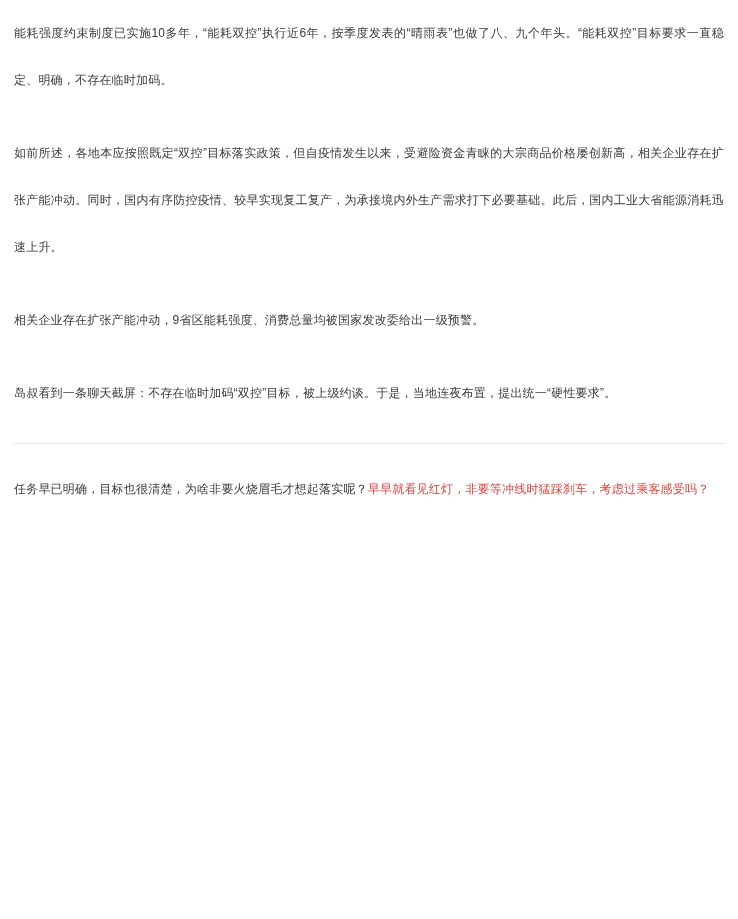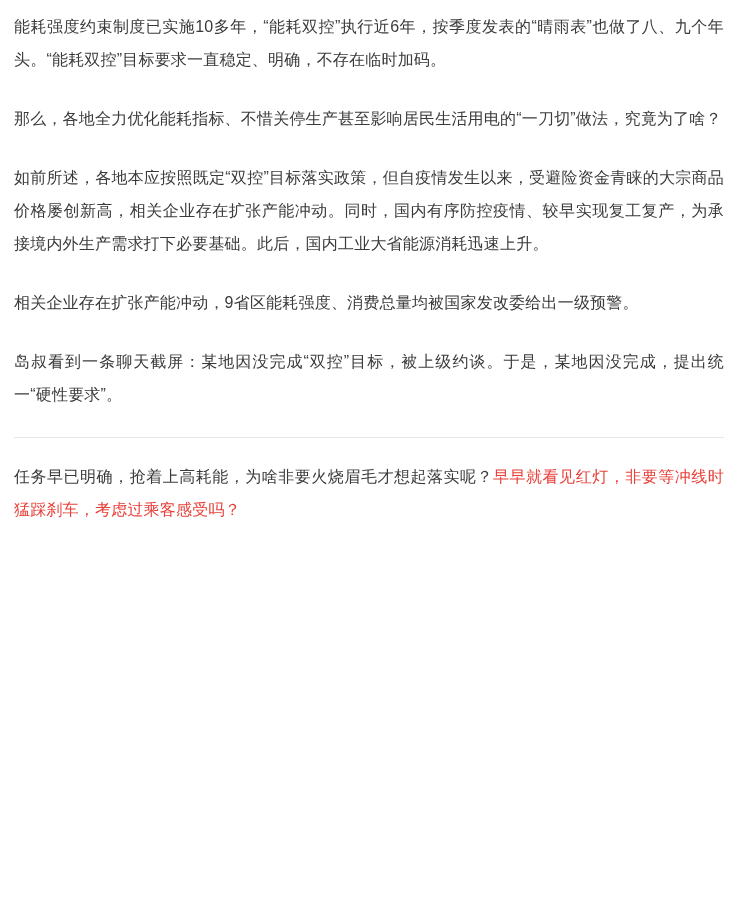--- a/index.html
+++ b/index.html
@@ -11,22 +11,22 @@
     width: 738px;
     min-height: 919px;
     font-family: "Liberation Sans", "DejaVu Sans", sans-serif;
   }
   .article {
     box-sizing: border-box;
     width: 738px;
     padding: 10px 14px 0 14px;
   }
   .para {
-    font-size: 16px;
-    line-height: 33px;
+    font-size: 12px;
+    line-height: 47px;
     color: #3a3a3a;
     letter-spacing: 0.2px;
     margin: 0 0 26px 0;
     text-align: justify;
     word-break: break-all;
   }
   .hl-red {
     color: #e8403a;
   }
   .bold {
@@ -41,38 +41,35 @@
 </style>
 </head>
 <body>
 
 <div class="article">
 
   <p class="para">
     <span>能耗强度约束制度已实施10多年，“能耗双控”执行近6年，按季度发表的“晴雨表”也做了八、九个年头。“能耗双控”目标要求一直稳定、明确，不存在临时加码。</span>
   </p>
 
-  <p class="para">
-    <span>那么，各地全力优化能耗指标、不惜关停生产甚至影响居民生活用电的“一刀切”做法，究竟为了啥？</span>
-  </p>
 
 
   <p class="para">
     <span>如前所述，各地本应按照既定“双控”目标落实政策，但自疫情发生以来，受避险资金青睐的大宗商品价格屡创新高，相关企业存在扩张产能冲动。同时，国内有序防控疫情、较早实现复工复产，为承接境内外生产需求打下必要基础。此后，国内工业大省能源消耗迅速上升。</span>
   </p>
 
 
   <p class="para">
     <span>相关企业存在扩张产能冲动，9省区能耗强度、消费总量均被国家发改委给出一级预警。</span>
   </p>
 
 
   <p class="para">
-    <span>岛叔看到一条聊天截屏：某地因没完成“双控”目标，被上级约谈。于是，某地因没完成，提出统一“硬性要求”。</span>
+    <span>岛叔看到一条聊天截屏：不存在临时加码“双控”目标，被上级约谈。于是，当地连夜布置，提出统一“硬性要求”。</span>
   </p>
 
   <div class="divider"></div>
 
   <p class="para">
-    <span>任务早已明确，抢着上高耗能，为啥非要火烧眉毛才想起落实呢？</span><span class="hl-red">早早就看见红灯，非要等冲线时猛踩刹车，考虑过乘客感受吗？</span>
+    <span>任务早已明确，目标也很清楚，为啥非要火烧眉毛才想起落实呢？</span><span class="hl-red">早早就看见红灯，非要等冲线时猛踩刹车，考虑过乘客感受吗？</span>
   </p>
 
 </div>
 
 </body></html>

